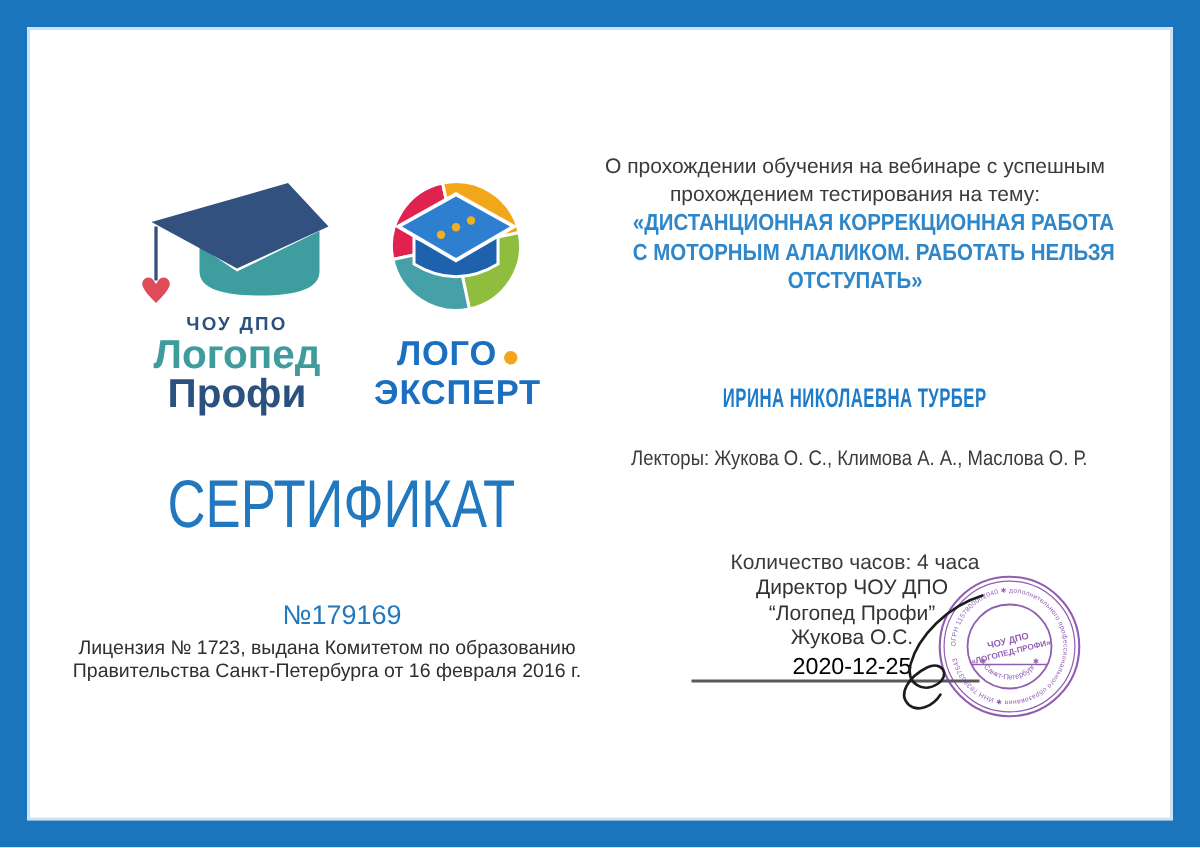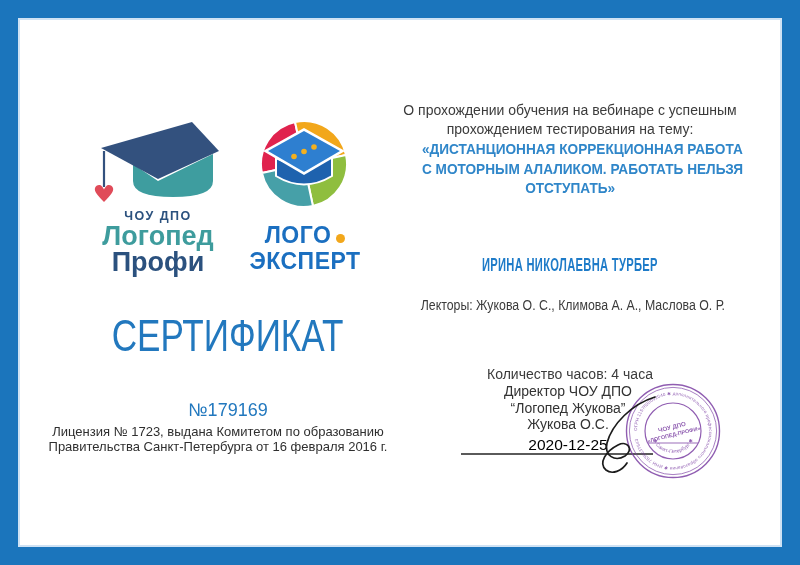--- a/index.html
+++ b/index.html
@@ -103,21 +103,21 @@
   </div>
 
   <div class="abs rcol body-line" style="top:297px;">
     <span class="cx" style="--sx:.88">Лекторы: Жукова О. С., Климова А. А., Маслова О. Р.</span>
   </div>
 
   <div class="abs rcol body-line txt" style="top:318px;margin-top:48px;">Количество часов: 4 часа</div>
 
   <div class="abs dir" style="left:470px;top:383px;width:196px;">
     <div class="txt">Директор ЧОУ ДПО</div>
-    <div class="txt">“Логопед Жукова”</div>
+    <div class="txt">“Логопед Профи”</div>
     <div class="txt">Жукова О.С.</div>
     <div class="date txt">2020-12-25</div>
   </div>
   <div class="abs sig-line" style="left:461px;top:453px;width:192px;"></div>
 
   <svg class="abs stamp-svg" style="left:622px;top:380px;" width="102" height="102" viewBox="0 0 102 102">
     <defs>
       <path id="stRing" d="M 15,51 A 36,36 0 1 1 87,51 A 36,36 0 1 1 15,51"></path>
       <path id="stInner" d="M 29,51 A 22,22 0 1 0 73,51"></path>
     </defs>

